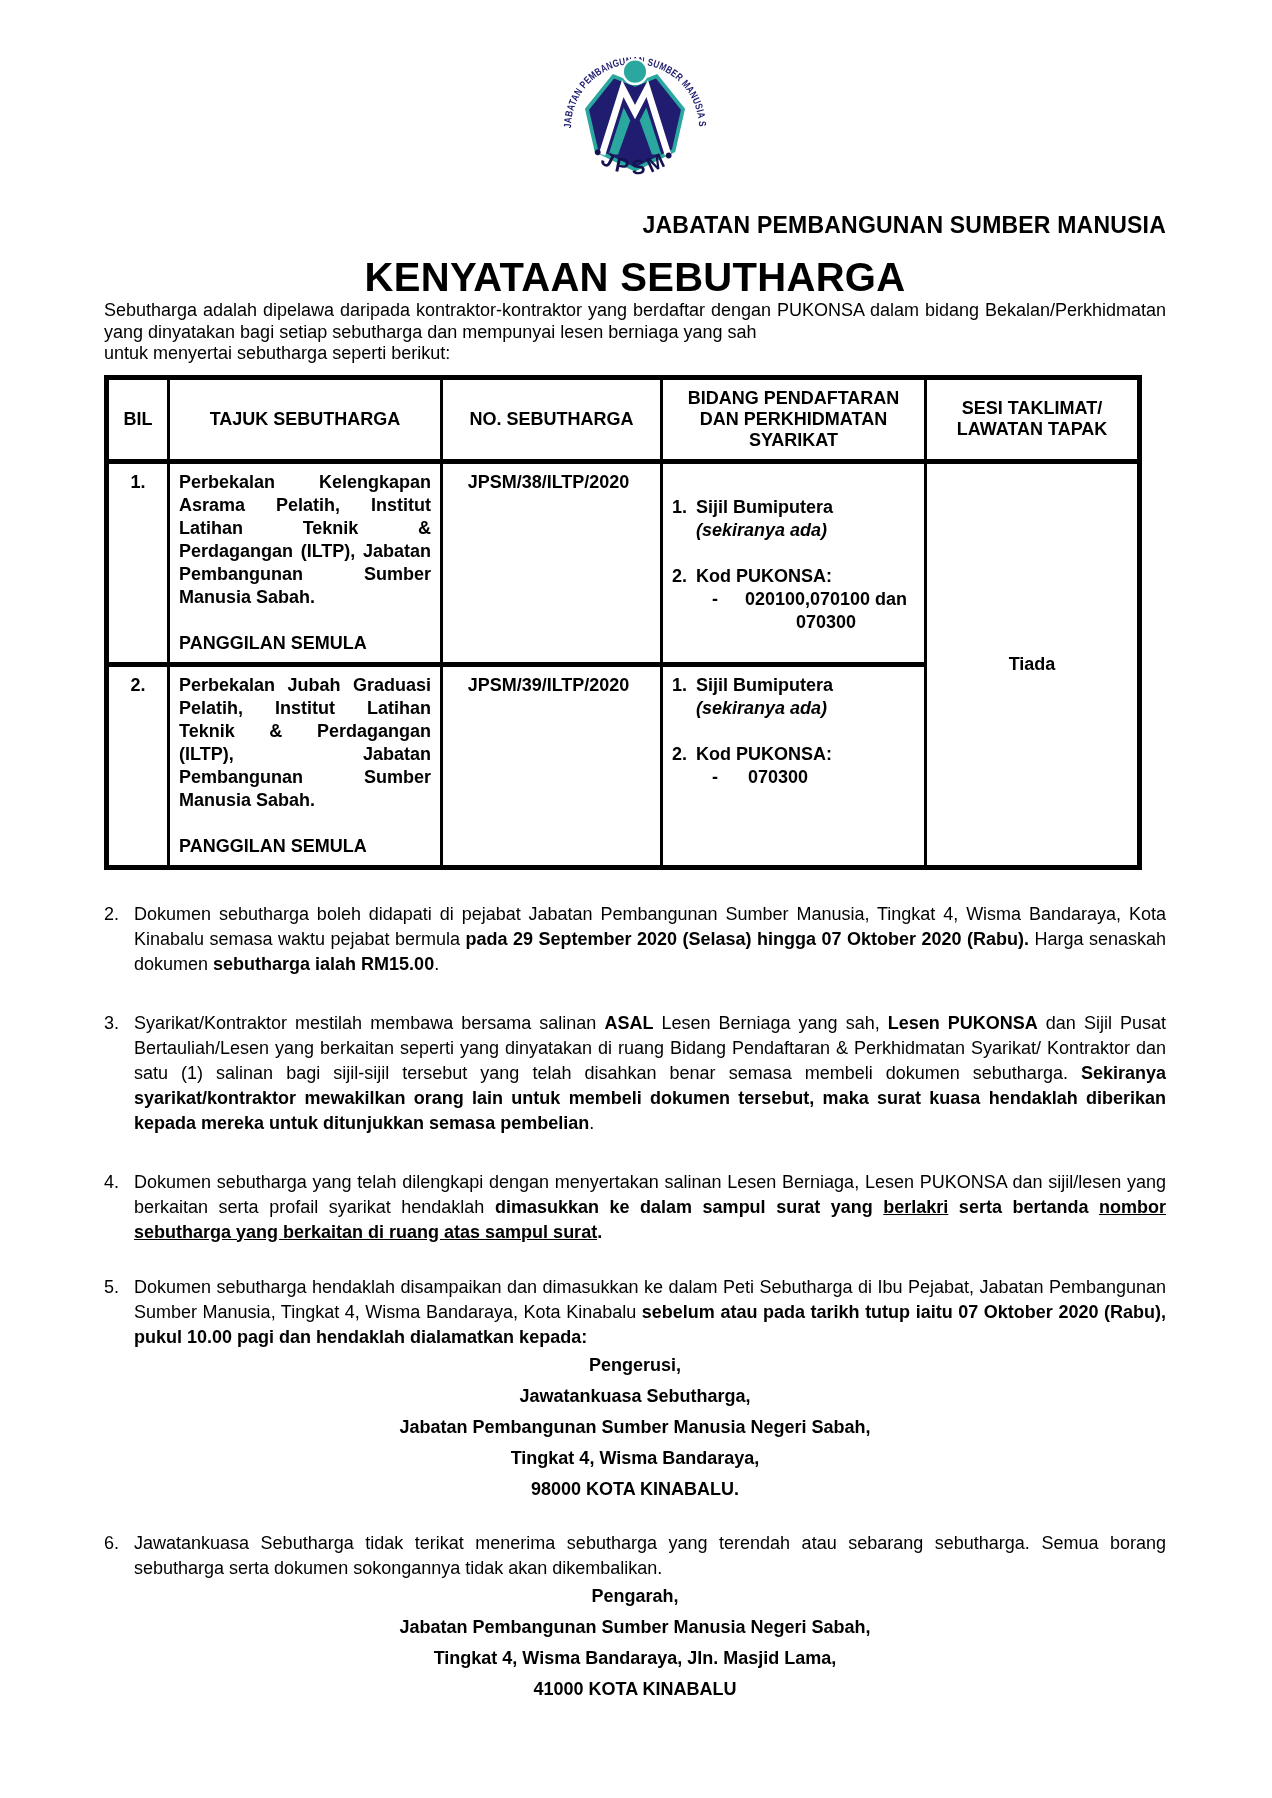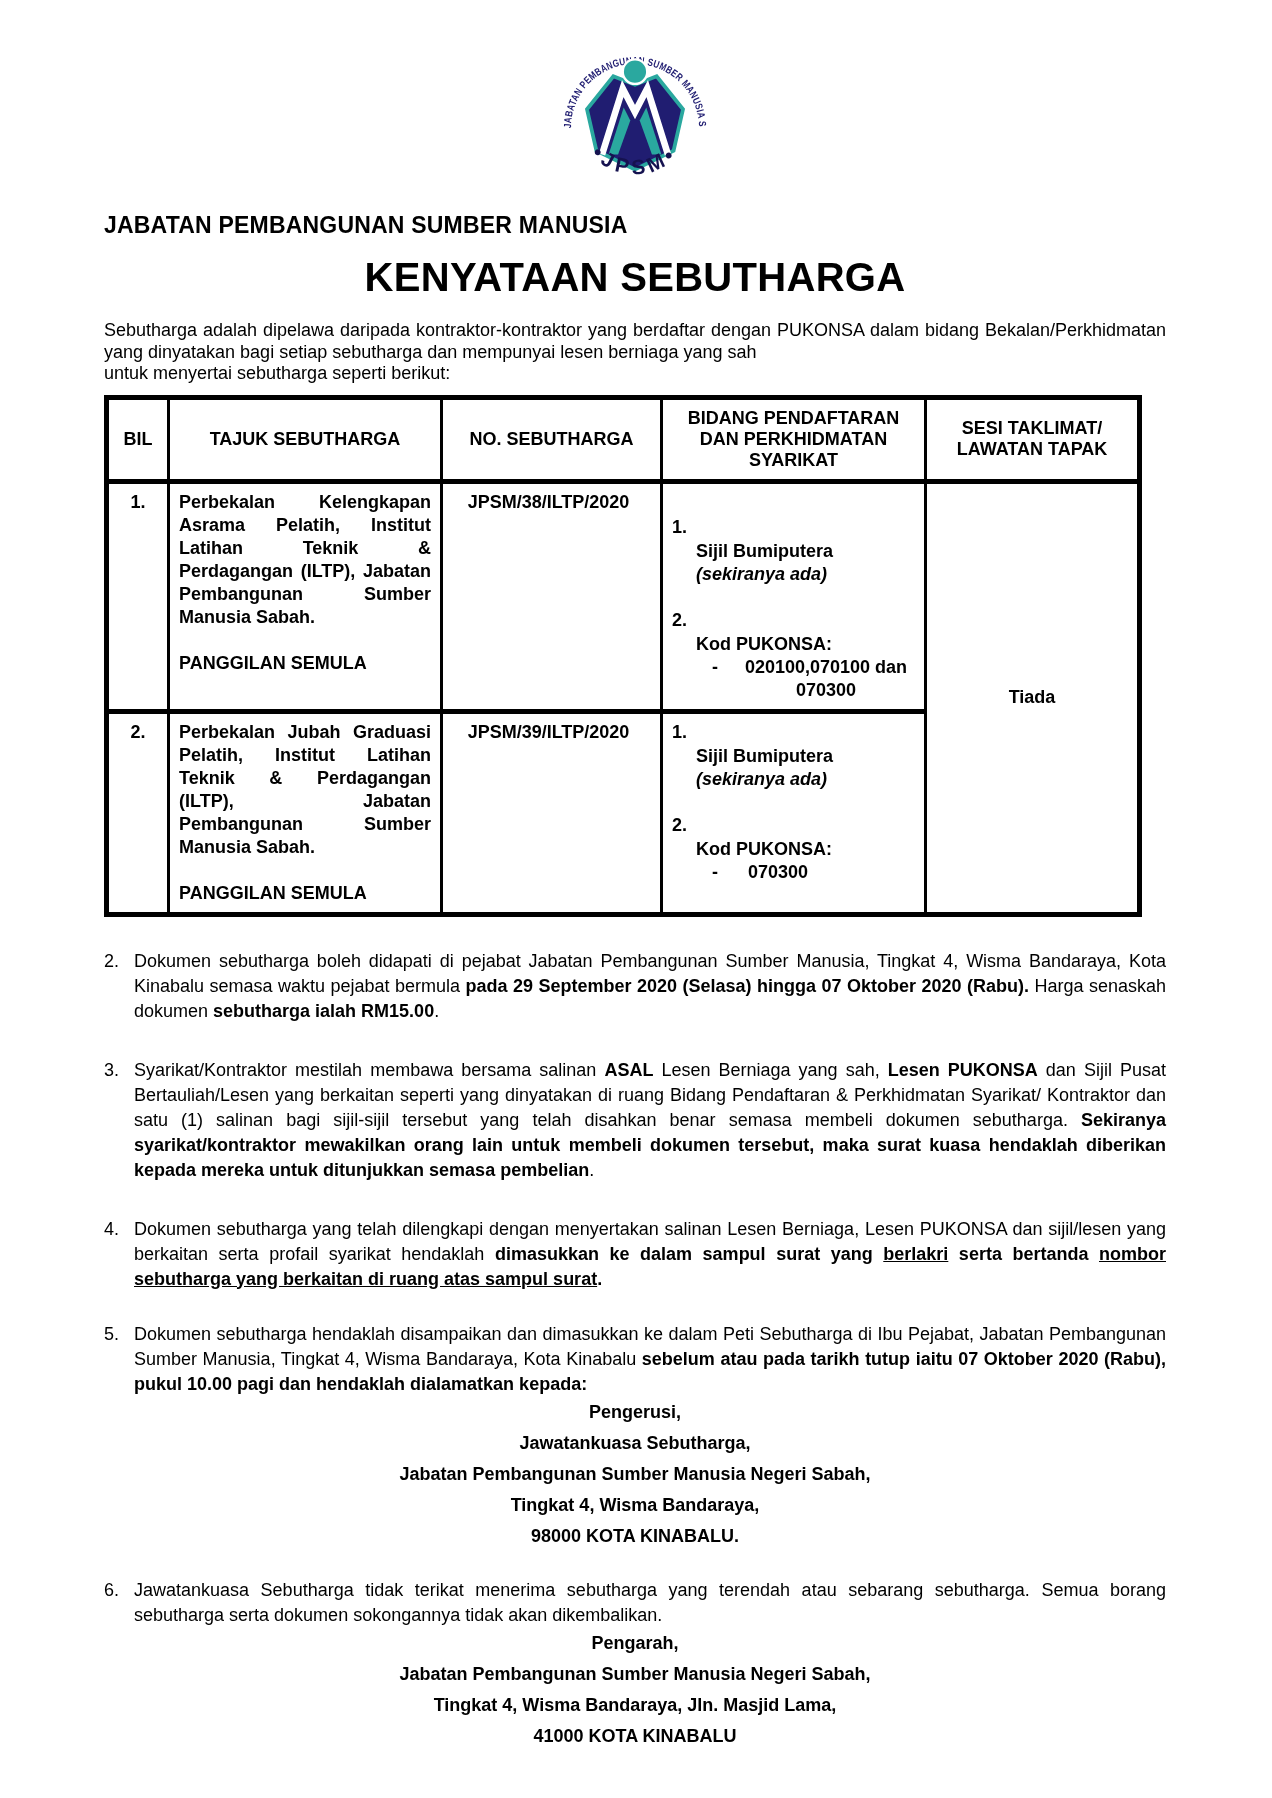--- a/index.html
+++ b/index.html
@@ -12,40 +12,40 @@
   .page { width:1272px; height:1798px; padding:34px 106px 0 104px; background:#fff; }
 
   
   .logo-wrap { text-align:center; height:162px; }
   .arc-text { font-family:"Liberation Sans", sans-serif; font-weight:bold; font-size:11px; fill:#201d71; letter-spacing:0.4px; }
   .jpsm-text { font-family:"Liberation Sans", sans-serif; font-weight:bold; font-size:22px; fill:#15124f; letter-spacing:5px; }
   .teal { fill:#2aa89f; }
   .hept { fill:#201d71; stroke:#2aa89f; stroke-width:4px; }
   .m-stroke { fill:none; stroke:#ffffff; stroke-width:7px; stroke-linejoin:miter; }
 
-  h1 { font-size:23px; font-weight:bold; text-align:left; margin-top:16px; letter-spacing:0.2px; }
+  h1 { font-size:23px; font-weight:bold; text-align:right; margin-top:16px; letter-spacing:0.2px; }
   h2 { font-size:40px; font-weight:bold; text-align:center; margin-top:16px; letter-spacing:0.3px; }
 
-  .intro { font-size:18px; line-height:21.5px; margin-top:20px; }
+  .intro { font-size:18px; line-height:21.5px; }
   .justify { text-align:justify; }
 
   
   table.quote-table { border-collapse:collapse; width:1033px; margin-top:10px; table-layout:fixed; border:5px solid #000; }
   .c-bil { width:62px; } .c-tajuk { width:273px; } .c-no { width:220px; } .c-bidang { width:264px; } .c-sesi { width:214px; }
   th { border:3px solid #000; border-bottom:5px solid #000; font-size:18px; line-height:21px; font-weight:bold; text-align:center; vertical-align:middle; padding:8px 4px; }
   td { border:3px solid #000; vertical-align:top; font-weight:bold; font-size:18px; line-height:23px; padding:7px 9px; }
   tr.row-sep > td { border-bottom:5px solid #000; }
   td.bil { text-align:center; }
   td.no  { text-align:center; padding-left:2px; padding-right:8px; }
   td.tajuk p.note { margin-top:23px; }
   td.bidang.pad-top { padding-top:32px; }
   .bid-row { display:flex; }
   .bid-row.gap { margin-top:23px; }
   .bid-n { width:24px; flex:none; }
-  .bid-body { flex:1;margin-top:24px; }
+  .bid-body { flex:1; }
   .bid-note { font-style:italic; }
   .bid-sub { display:flex; }
   .bid-sub .dash { margin-left:16px; width:26px; flex:none; }
   .bid-sub .codes { width:176px; text-align:center; }
   td.sesi { text-align:center; vertical-align:middle; }
 
   
   .item { display:flex; font-size:18px; line-height:25px; }
   .inum { width:30px; flex:none; }
   .ibody { flex:1; }

